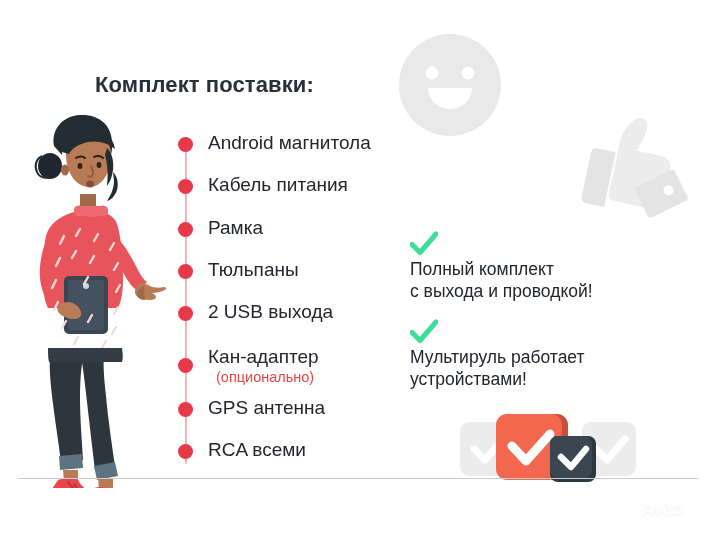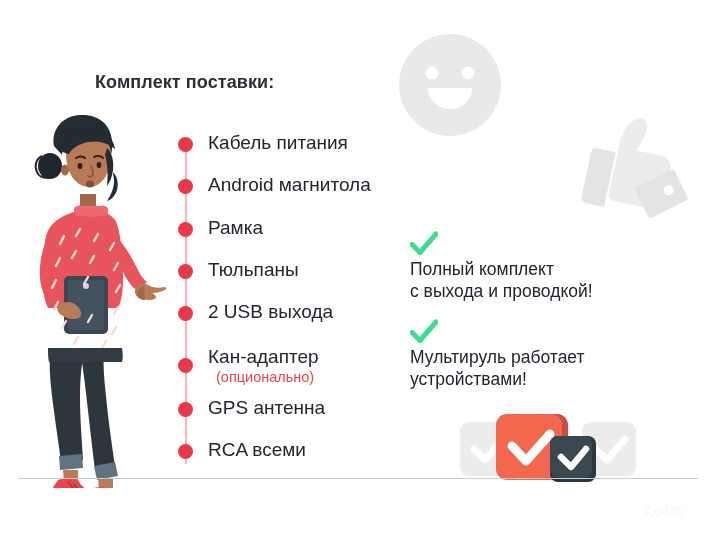--- a/index.html
+++ b/index.html
@@ -12,21 +12,21 @@
   #stage{position:relative;width:720px;height:540px;background:#fff;overflow:hidden;}
 
   
   .deco{position:absolute;pointer-events:none;}
   #smiley{left:398px;top:33px;width:104px;height:104px;}
   #thumb{left:572px;top:104px;width:122px;height:116px;}
 
   
   #title{
     position:absolute;left:95px;top:72px;
-    font-size:18px;font-weight:700;color:#2b2f38;
+    font-size:22px;font-weight:700;color:#2b2f38;
     letter-spacing:.1px;white-space:nowrap;
   }
 
   
   #list{position:absolute;left:178px;top:132px;width:260px;}
   .spine{
     position:absolute;left:7px;top:10px;width:2px;height:322px;
     background:#f1b4b8;border-radius:1px;
   }
   .li{position:relative;height:auto;margin-bottom:0;}
@@ -186,28 +186,28 @@
   </svg>
 
   <div id="title">Комплект поставки:</div>
 
   <div id="list">
     <div class="spine"></div>
 
     <div class="li" style="margin-bottom:21px">
       <div class="li-row">
         <span class="dot"></span>
+        <span class="li-text">Android магнитола</span>
+      </div>
+    </div>
+
+    <div class="li" style="margin-bottom:21px">
+      <div class="li-row">
+        <span class="dot"></span>
         <span class="li-text">Кабель питания</span>
-      </div>
-    </div>
-
-    <div class="li" style="margin-bottom:21px">
-      <div class="li-row">
-        <span class="dot"></span>
-        <span class="li-text">Android магнитола</span>
       </div>
     </div>
 
     <div class="li" style="margin-bottom:21px">
       <div class="li-row">
         <span class="dot"></span>
         <span class="li-text">Рамка</span>
       </div>
     </div>
 

